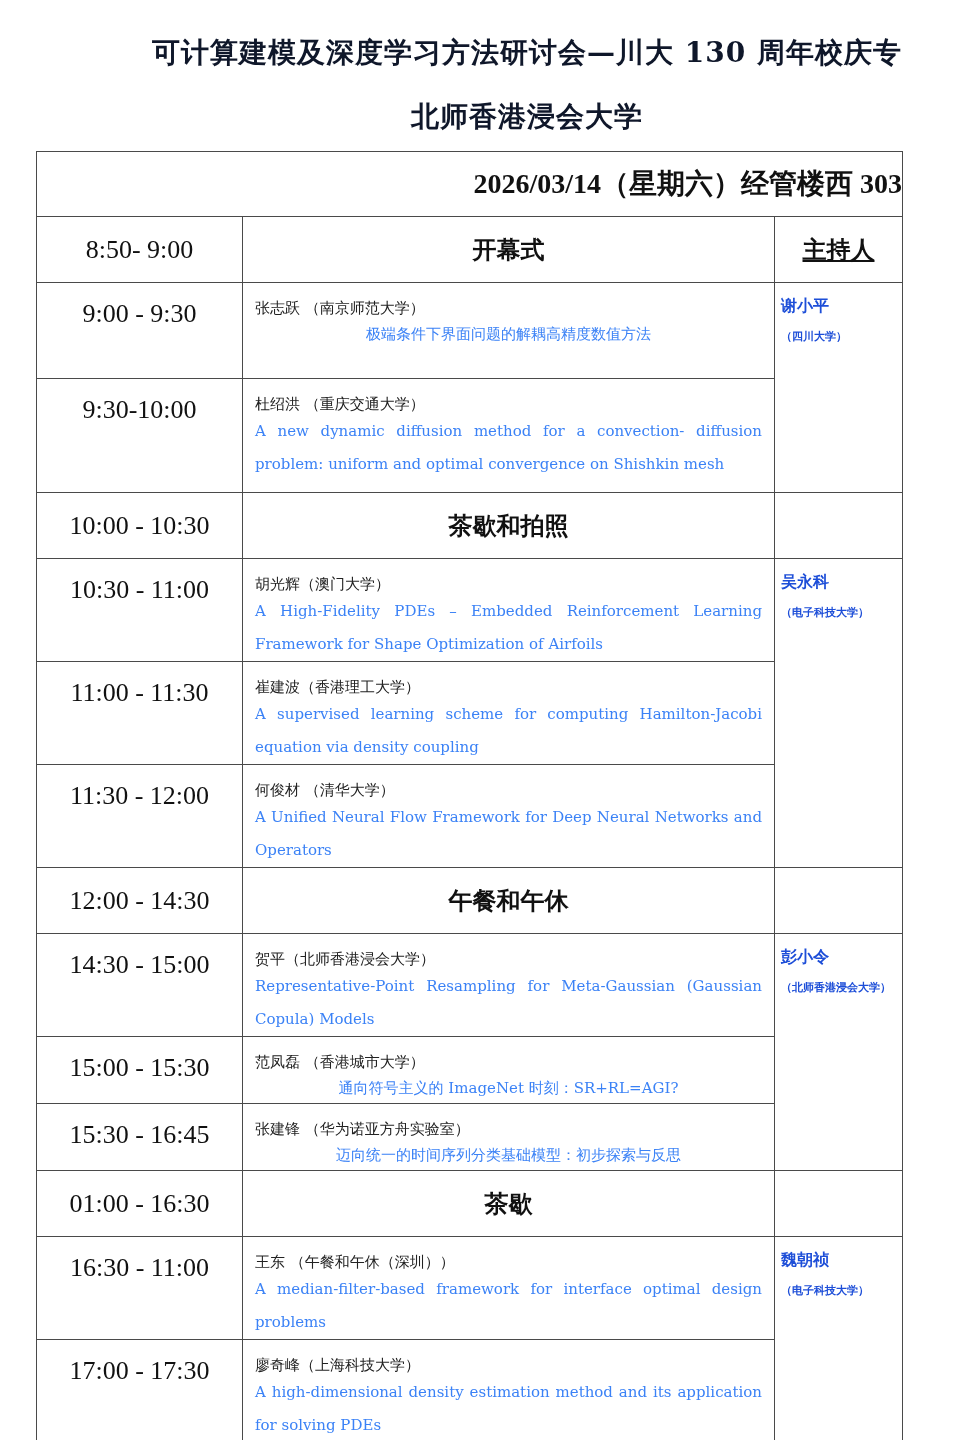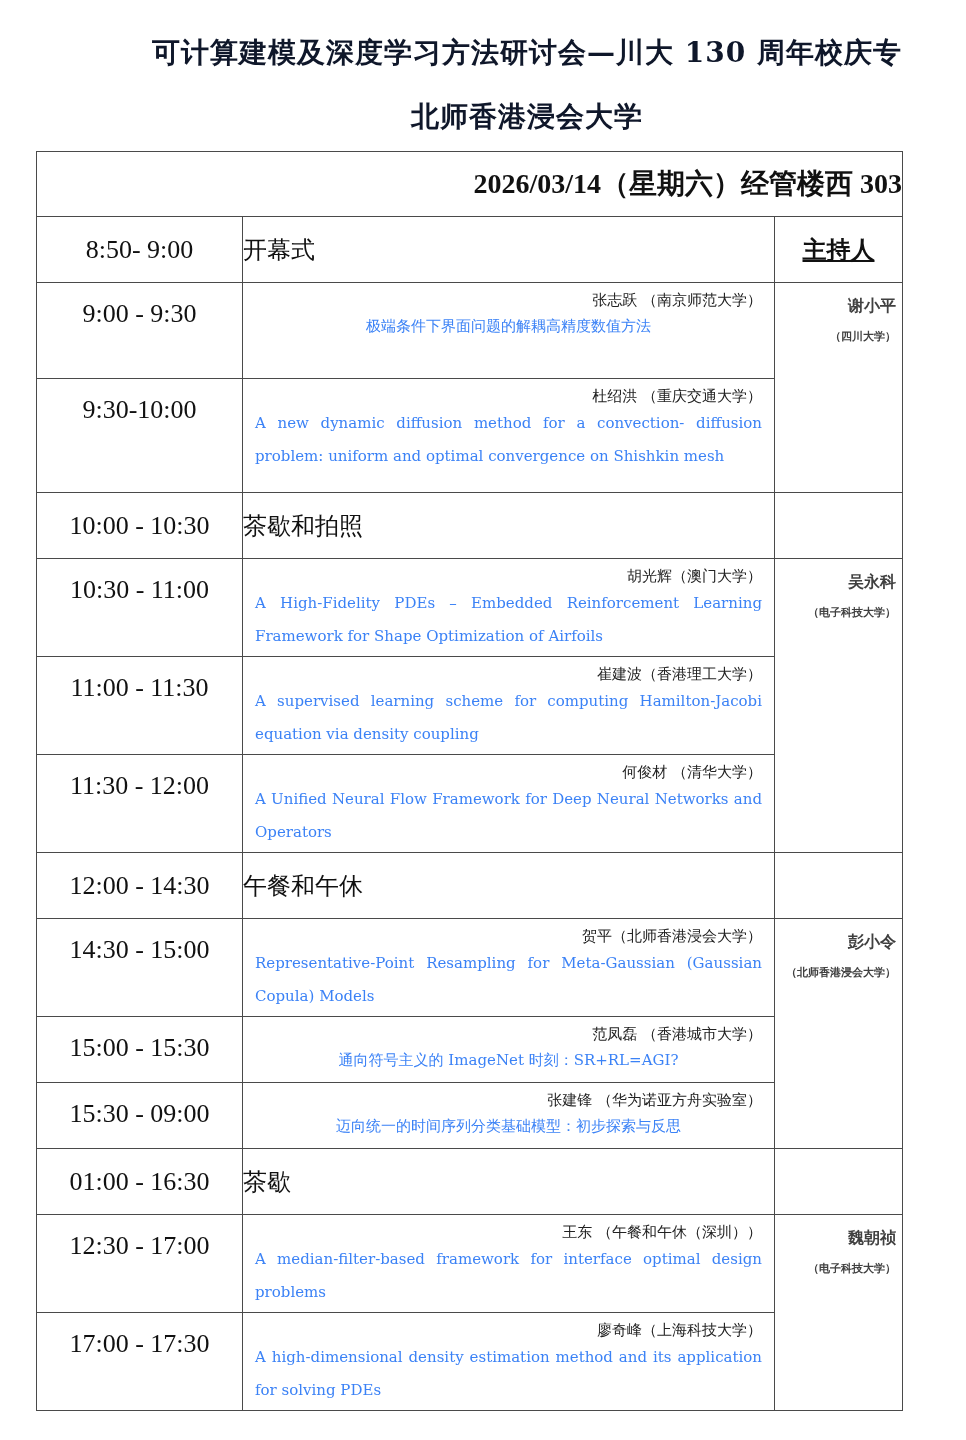--- a/index.html
+++ b/index.html
@@ -58,56 +58,57 @@
   }
   .time {
     font-family: "Liberation Serif", serif;
     font-size: 26px;
     text-align: center;
     padding-top: 16px !important;
     color: #111;
   }
   .time.mid { vertical-align: middle !important; padding-top: 0 !important; margin-top: 24px; }
   .heading-cell {
-    text-align: left;
+    text-align: center;
     vertical-align: middle !important;
     font-family: "DejaVu Serif", serif;
-    font-weight: normal;
+    font-weight: bold;
     font-size: 24px;
   }
   .talk {
     padding: 6px 12px 0 12px !important;
   }
   .speaker {
-    text-align: right;
+    text-align: left;
     font-family: "DejaVu Sans", sans-serif;
     font-size: 15px;
     line-height: 22px;
     color: #222;
+    margin-top: 8px;
   }
   .paper-title {
     font-family: "DejaVu Serif", serif;
     font-size: 15px;
     line-height: 33px;
     text-align: justify;
     text-align-last: left;
     color: #3b82f6;
   }
   .paper-title.center {
     text-align: center;
     text-align-last: center;
     line-height: 30px;
   }
   .host {
-    text-align: right;
+    text-align: left;
     font-family: "DejaVu Sans", sans-serif;
     font-weight: bold;
     font-size: 16px;
     padding: 8px 6px 0 6px !important;
-    color: #404040;
+    color: #1d4ed8;
   }
   .host-name { line-height: 30px; }
   .host-affil { line-height: 32px; font-size: 11px; }
   .host-header {
     text-align: center;
     vertical-align: middle !important;
     font-family: "DejaVu Serif", serif;
     font-weight: bold;
     font-size: 24px;
     text-decoration: underline;
@@ -211,35 +212,35 @@
 
   <tr style="height:66px">
     <td class="time">15:00 - 15:30</td>
     <td class="talk">
       <div class="speaker">范凤磊 （香港城市大学）</div>
       <div class="paper-title center">通向符号主义的 ImageNet 时刻：SR+RL=AGI?</div>
     </td>
   </tr>
 
   <tr style="height:66px">
-    <td class="time">15:30 - 09:00</td>
+    <td class="time">15:30 - 16:45</td>
     <td class="talk">
       <div class="speaker">张建锋 （华为诺亚方舟实验室）</div>
       <div class="paper-title center">迈向统一的时间序列分类基础模型：初步探索与反思</div>
     </td>
   </tr>
 
   <tr style="height:66px">
     <td class="time mid">01:00 - 16:30</td>
     <td class="heading-cell">茶歇</td>
     <td></td>
   </tr>
 
   <tr style="height:98px">
-    <td class="time">12:30 - 17:00</td>
+    <td class="time">16:30 - 11:00</td>
     <td class="talk">
       <div class="speaker">王东 （午餐和午休（深圳））</div>
       <div class="paper-title">A median-filter-based framework for interface optimal design problems</div>
     </td>
     <td rowspan="2" class="host">
       <div class="host-name">魏朝祯</div>
       <div class="host-affil">（电子科技大学）</div>
     </td>
   </tr>
 

